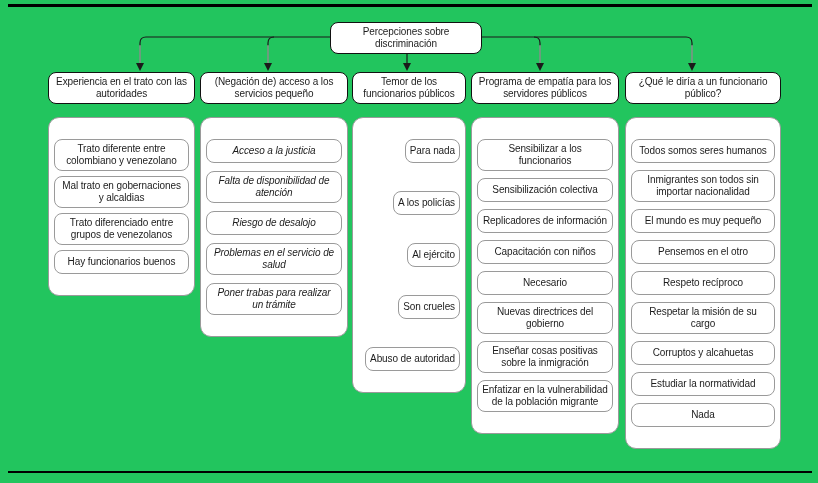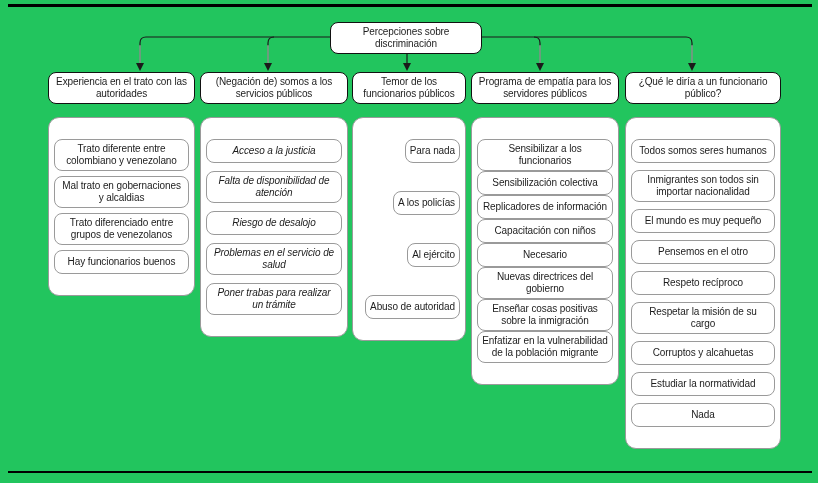--- a/index.html
+++ b/index.html
@@ -48,21 +48,21 @@
   }
   .child{min-height:24px;}
   .col-1{left:48px;width:147px;}
   .col-2{left:200px;width:148px;}
   .col-3{left:352px;width:114px;}
   .col-4{left:471px;width:148px;}
   .col-5{left:625px;width:156px;}
   .col-1 .group{gap:5px;}
   .col-2 .group{gap:8px;font-style:italic;}
   .col-3 .group{gap:28px;align-items:flex-end;}
-  .col-4 .group{}
+  .col-4 .group{gap:7px;}
   .col-5 .group{gap:7px;}
 </style>
 </head>
 <body>
 
 <div class="canvas">
 
   <div class="rule top"></div>
   <div class="rule bottom"></div>
 
@@ -93,36 +93,37 @@
     <div class="node header">Experiencia en el trato con las autoridades</div>
     <div class="group">
       <div class="node child">Trato diferente entre colombiano y venezolano</div>
       <div class="node child">Mal trato en gobernaciones y alcaldias</div>
       <div class="node child">Trato diferenciado entre grupos de venezolanos</div>
       <div class="node child">Hay funcionarios buenos</div>
     </div>
   </div>
 
   <div class="col col-2">
-    <div class="node header">(Negación de) somos a los servicios públicos</div>
+    <div class="node header">(Negación de) acceso a los servicios pequeño</div>
     <div class="group">
       <div class="node child">Acceso a la justicia</div>
       <div class="node child">Falta de disponibilidad de atención</div>
       <div class="node child">Riesgo de desalojo</div>
       <div class="node child">Problemas en el servicio de salud</div>
       <div class="node child">Poner trabas para realizar un trámite</div>
     </div>
   </div>
 
   <div class="col col-3">
     <div class="node header">Temor de los funcionarios públicos</div>
     <div class="group">
       <div class="node child">Para nada</div>
       <div class="node child">A los policías</div>
       <div class="node child">Al ejército</div>
+      <div class="node child">Son crueles</div>
       <div class="node child">Abuso de autoridad</div>
     </div>
   </div>
 
   <div class="col col-4">
     <div class="node header">Programa de empatía para los servidores públicos</div>
     <div class="group">
       <div class="node child">Sensibilizar a los funcionarios</div>
       <div class="node child">Sensibilización colectiva</div>
       <div class="node child">Replicadores de información</div>

